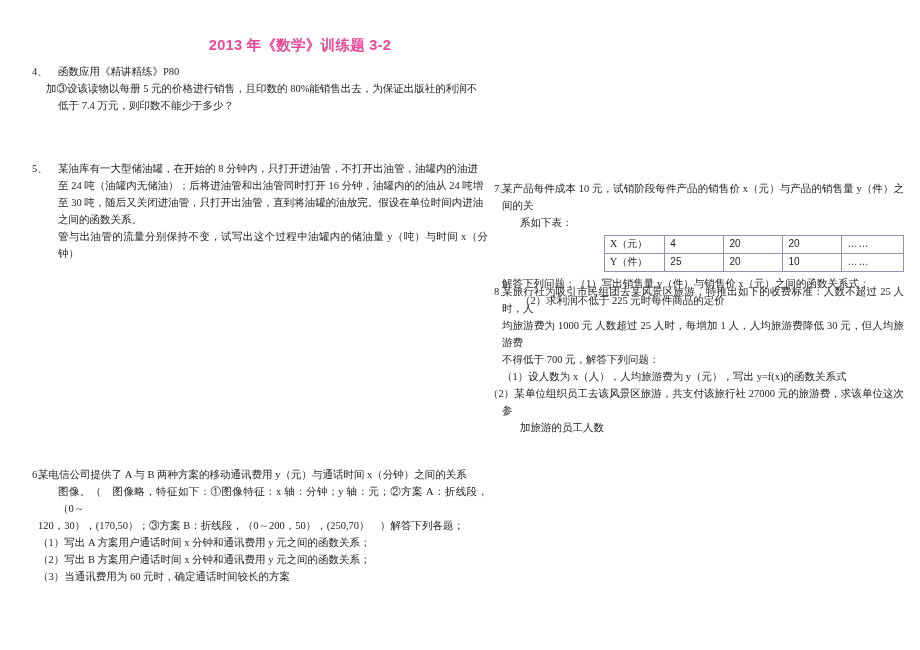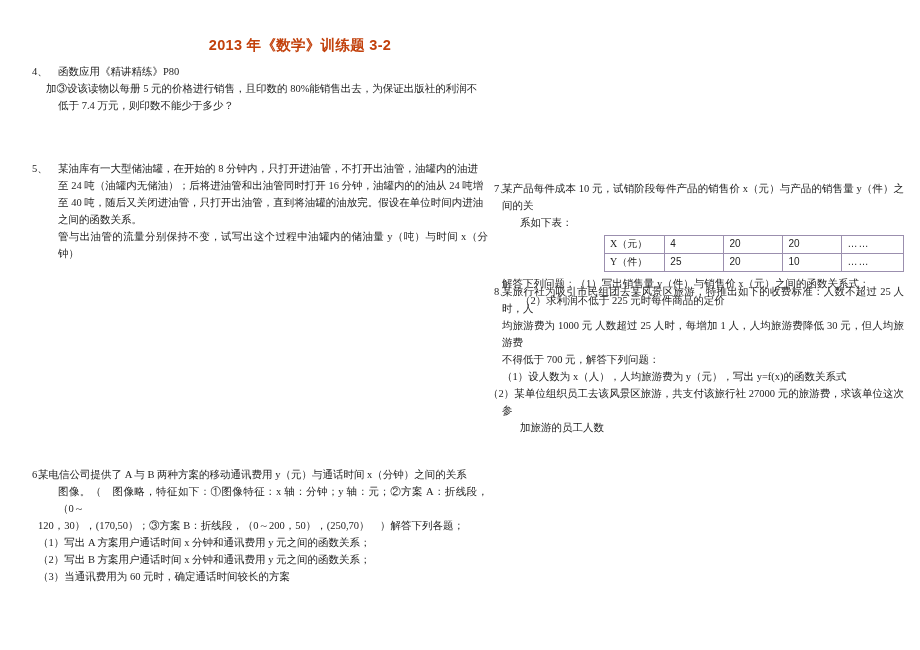--- a/index.html
+++ b/index.html
@@ -20,21 +20,21 @@
     width: 920px;
     height: 650px;
     background: #fff;
   }
   .doc-title {
     position: absolute;
     left: 0;
     top: 36px;
     width: 600px;
     text-align: center;
-    color: #c2410c;
+    color: #ec4899;
     font-size: 14.5px;
     font-weight: bold;
     font-family: "Liberation Sans", "DejaVu Sans", sans-serif;
     letter-spacing: 0.3px;
     white-space: nowrap;
   }
   
   .prob {
     position: absolute;
     font-size: 10.5px;
@@ -127,21 +127,21 @@
       <p class="hang">加③设该读物以每册 5 元的价格进行销售，且印数的 80%能销售出去，为保证出版社的利润不</p>
       <p class="subB">低于 7.4 万元，则印数不能少于多少？</p>
     </div>
   </div>
 
   <div class="prob" id="prob5">
     <span class="num">5、</span>
     <div class="body">
       <p>某油库有一大型储油罐，在开始的 8 分钟内，只打开进油管，不打开出油管，油罐内的油进</p>
       <p>至 24 吨（油罐内无储油）；后将进油管和出油管同时打开 16 分钟，油罐内的的油从 24 吨增</p>
-      <p>至 40 吨，随后又关闭进油管，只打开出油管，直到将油罐的油放完。假设在单位时间内进油</p>
+      <p>至 30 吨，随后又关闭进油管，只打开出油管，直到将油罐的油放完。假设在单位时间内进油</p>
       <p>之间的函数关系。</p>
       <p>管与出油管的流量分别保持不变，试写出这个过程中油罐内的储油量 y（吨）与时间 x（分钟）</p>
     </div>
   </div>
 
   <div class="prob" id="prob6">
     <span class="num">6、</span>
     <div class="body">
       <p style="margin-left:-20px;">某电信公司提供了 A 与 B 两种方案的移动通讯费用 y（元）与通话时间 x（分钟）之间的关系</p>
       <p>图像。（　图像略，特征如下：①图像特征：x 轴：分钟；y 轴：元；②方案 A：折线段，（0～</p>

